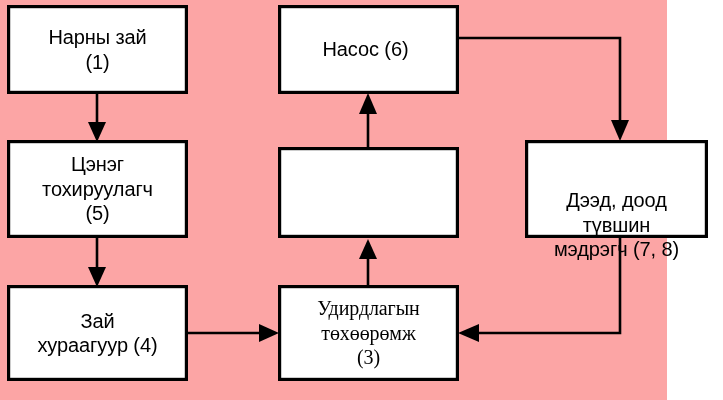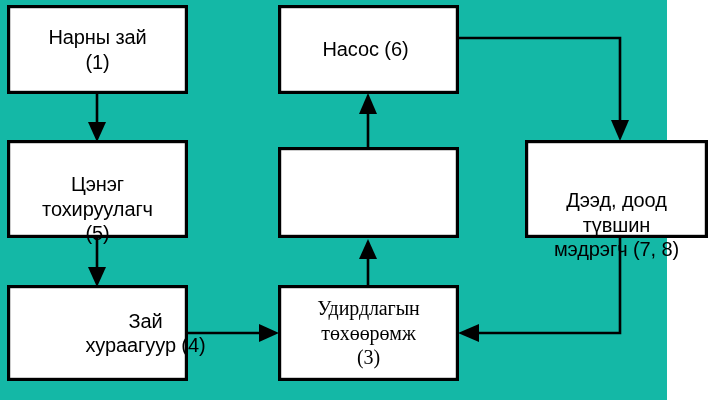--- a/index.html
+++ b/index.html
@@ -10,21 +10,21 @@
   body {
     width: 723px;
     height: 400px;
     font-family: "Liberation Sans", "DejaVu Sans", sans-serif;
     overflow: hidden;
   }
   #diagram-root {
     position: relative;
     width: 667px;
     height: 400px;
-    background: #14b8a6;
+    background: #fca5a5;
   }
   svg.diagram-canvas {
     position: absolute;
     left: 0;
     top: 0;
     width: 723px;
     height: 400px;
     display: block;
   }
   .node-rect {
@@ -94,25 +94,25 @@
     <polyline class="edge-line" points="458,38 620,38 620,130"></polyline>
     <polygon class="arrow-head" points="620,141 611,120 629,120"></polygon>
 
     <polyline class="edge-line" points="620,237 620,333 470,333"></polyline>
     <polygon class="arrow-head" points="458,333 479,324 479,342"></polygon>
   </svg>
 
   <div class="node-label" style="left:7px; top:5px; width:181px; height:89px;">Нарны зай
 (1)</div>
 
-  <div class="node-label" style="left:7px; top:140px; width:181px; height:98px;margin-top:20px;">Цэнэг
+  <div class="node-label" style="left:7px; top:140px; width:181px; height:98px;">Цэнэг
 тохируулагч
 (5)</div>
 
-  <div class="node-label" style="left:7px; top:285px; width:181px; height:96px;padding-left:48px;">Зай
+  <div class="node-label" style="left:7px; top:285px; width:181px; height:96px;">Зай
 хураагуур (4)</div>
 
   <div class="node-label" style="left:275px; top:5px; width:181px; height:89px;">Насос (6)</div>
 
 
   <div class="node-label" style="left:278px; top:285px; width:181px; height:96px;font-family:Liberation Serif, serif;">Удирдлагын
 төхөөрөмж
 (3)</div>
 
   <div class="node-label" style="left:525px; top:140px; width:183px; height:98px;margin-top:36px;">Дээд, доод

